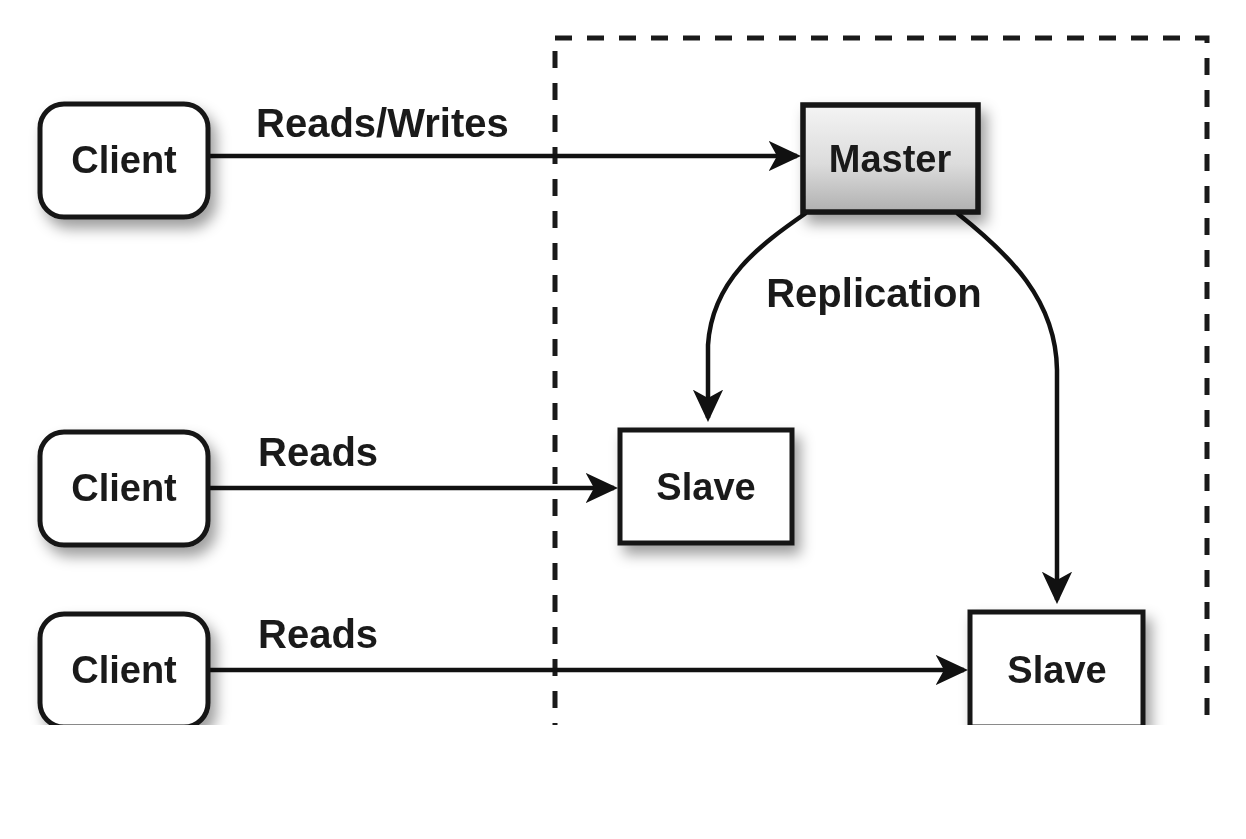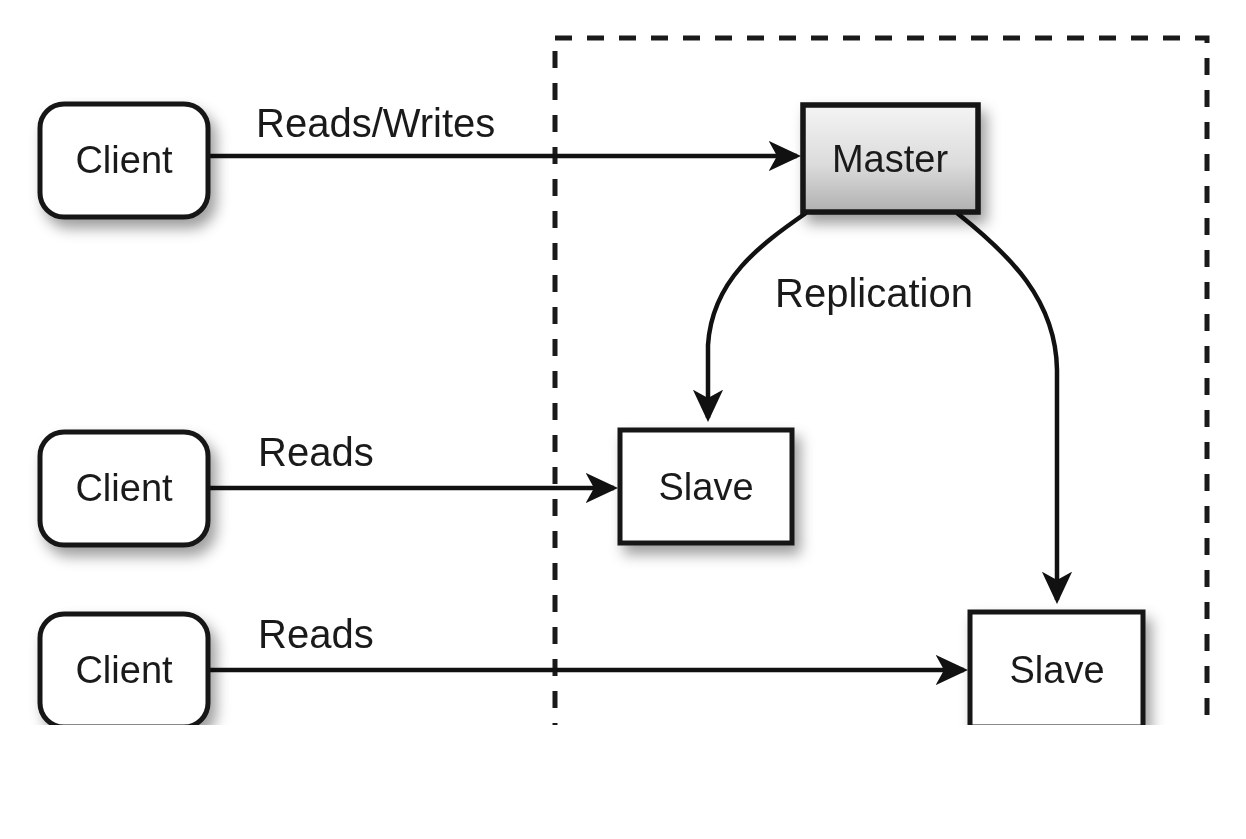--- a/index.html
+++ b/index.html
@@ -9,20 +9,21 @@
   }
   body {
     font-family: "Liberation Sans", sans-serif;
   }
   #canvas {
     position: relative;
     width: 1246px;
     height: 725px;
     background: #ffffff;
     overflow: hidden;
+    font-weight: bold;
   }
   #diagram-svg {
     position: absolute;
     left: 0;
     top: 0;
     width: 1246px;
     height: 839px;
   }
   .node-label {
     font-family: "Liberation Sans", sans-serif;

